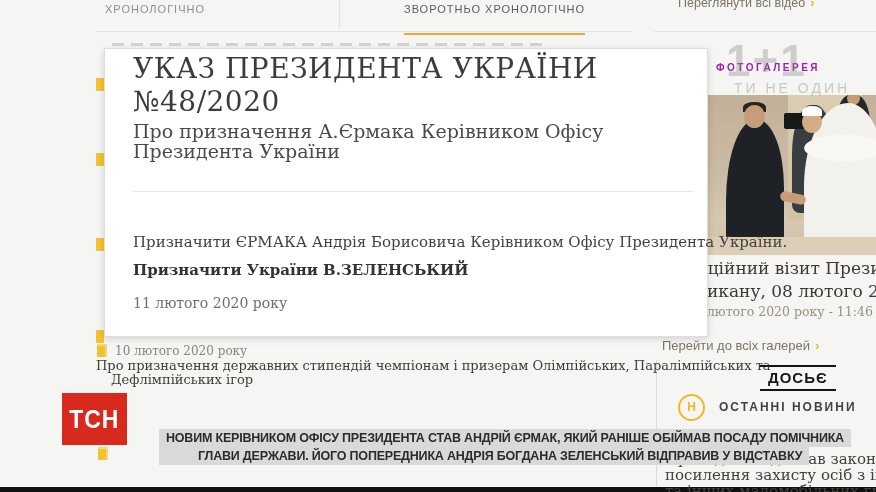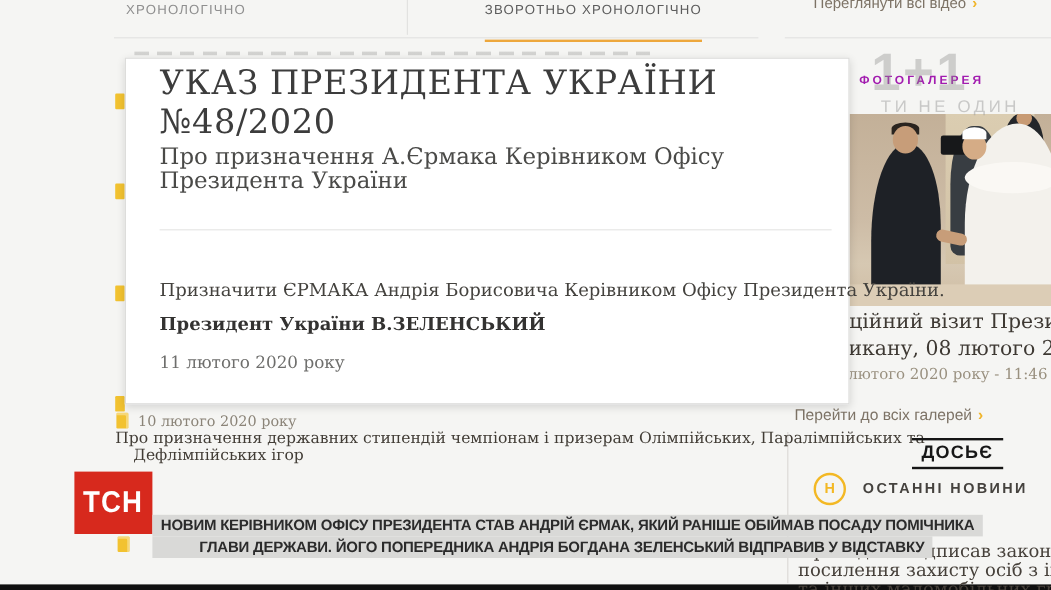--- a/index.html
+++ b/index.html
@@ -90,21 +90,21 @@
   
   #tsn-box{left:62px;top:393px;width:65px;height:52px;background:#d7291d;z-index:6;
       text-align:center;}
   #tsn-box span{display:inline-block;font-size:25px;font-weight:900;color:#ffffff;
       line-height:52px;letter-spacing:1px;transform:scaleX(.92);}
   #headline-bar{left:127px;top:394px;width:445px;height:31px;background:#d7291d;z-index:6;}
   #headline-bar span{display:inline-block;font-size:22px;font-weight:800;color:#ffffff;
       line-height:32px;padding-left:13px;letter-spacing:.3px;transform:scaleX(.95);
       transform-origin:left center;white-space:nowrap;}
   .subline{height:18px;background:#d9d9d7;z-index:6;padding:0 7px;font-size:12.5px;
-      font-weight:800;color:#2b2b2b;line-height:18px;letter-spacing:-.2px;white-space:nowrap;}
+      font-weight:800;color:#2b2b2b;line-height:18px;letter-spacing:-.2px;white-space:nowrap;margin-left:32px;}
   #subline-1{left:127px;top:429px;}
   #subline-2{left:127px;top:447px;padding-left:39px;}
   #bottom-bar{left:0;top:487px;width:876px;height:5px;background:#101010;z-index:2;}
 </style>
 </head>
 <body>
 
 <div id="stage">
 
   <div class="abs" id="tab-chrono">ХРОНОЛОГІЧНО</div>
@@ -116,21 +116,21 @@
   <div class="abs sliver" style="top:78px"></div>
   <div class="abs sliver" style="top:153px"></div>
   <div class="abs sliver" style="top:238px"></div>
   <div class="abs sliver" style="top:330px"></div>
 
   <div class="abs" id="decree-card">
     <div class="abs serif" id="decree-title">УКАЗ ПРЕЗИДЕНТА УКРАЇНИ №48/2020</div>
     <div class="abs serif" id="decree-about">Про призначення А.Єрмака Керівником Офісу Президента України</div>
     <div class="abs" id="decree-rule"></div>
     <div class="abs serif nowrap" id="decree-body">Призначити ЄРМАКА Андрія Борисовича Керівником Офісу Президента України.</div>
-    <div class="abs serif nowrap" id="decree-sign">Президент України В.ЗЕЛЕНСЬКИЙ</div>
+    <div class="abs serif nowrap" id="decree-sign">Призначити України В.ЗЕЛЕНСЬКИЙ</div>
     <div class="abs serif nowrap" id="decree-date">11 лютого 2020 року</div>
   </div>
 
   <div class="abs doc-icon" style="left:97px;top:344px"></div>
   <div class="abs serif nowrap" id="prev-date">10 лютого 2020 року</div>
   <div class="abs serif nowrap" id="prev-line1">Про призначення державних стипендій чемпіонам і призерам Олімпійських, Паралімпійських та</div>
   <div class="abs serif nowrap" id="prev-line2">Дефлімпійських ігор</div>
 
   <div class="abs doc-icon" style="left:98px;top:447px"></div>
 

